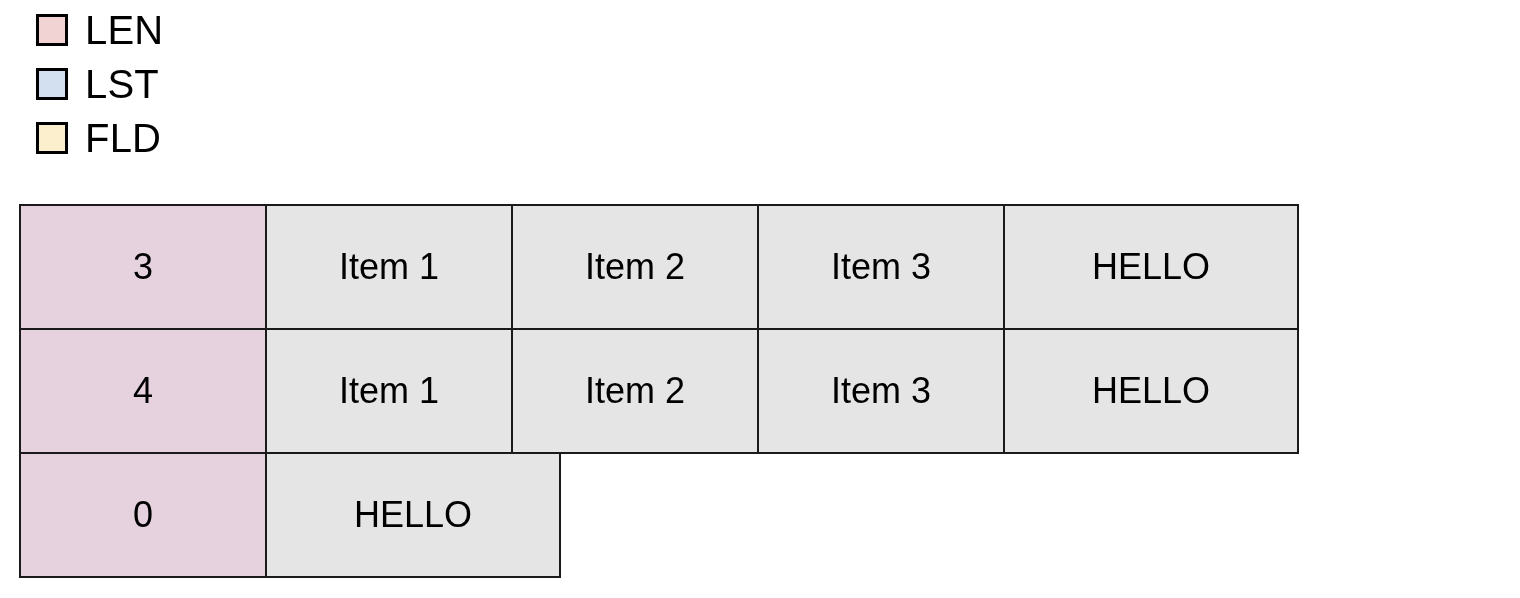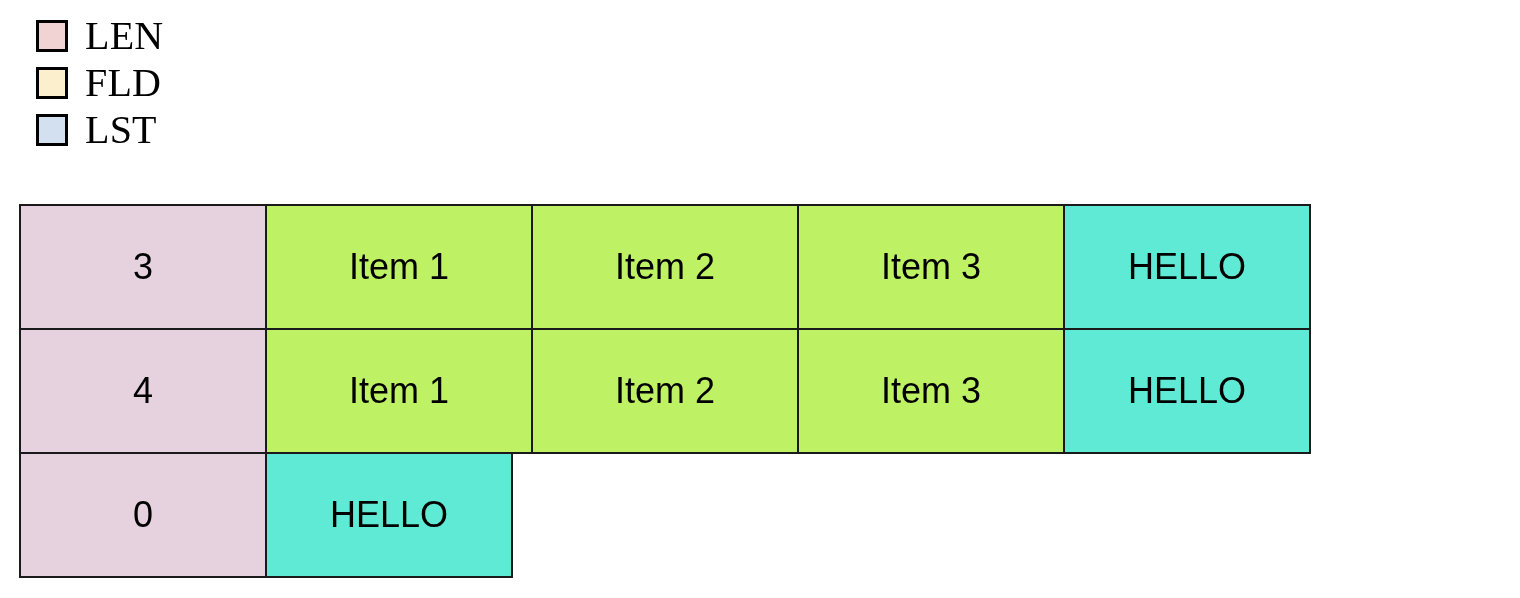--- a/index.html
+++ b/index.html
@@ -14,25 +14,24 @@
     font-family: "Liberation Sans", sans-serif;
     color: #000000;
     overflow: hidden;
     position: relative;
   }
 
   
   #legend {
     position: absolute;
     left: 36px;
-    top: 16px;
+    top: 10px;
     display: flex;
     flex-direction: column;
-    gap: 7px;
-    font-family: Liberation Serif, serif;
+    gap: 14px;
   }
   .legend-row {
     display: flex;
     align-items: center;
     height: 40px;
   }
   .legend-swatch {
     width: 32px;
     height: 32px;
     border: 3px solid #000000;
@@ -68,38 +67,38 @@
     justify-content: center;
     font-size: 36px;
     line-height: 1;
     white-space: nowrap;
     margin-left: -2px;
     flex: 0 0 auto;
   }
   .cell:first-child { margin-left: 0; }
 
   .cell.len { width: 248px; background: #e5d2de; }
-  .cell.lst { width: 268px; background: #bef264; }
-  .cell.fld { width: 248px; background: #5eead4; }
+  .cell.lst { width: 248px; background: #e5e5e5; }
+  .cell.fld { width: 296px; background: #e5e5e5; }
 </style>
 </head>
 <body>
 
 <div id="legend">
   <div class="legend-row">
     <span class="legend-swatch" style="background: rgb(242, 211, 211);"></span>
     <span class="legend-label">LEN</span>
   </div>
   <div class="legend-row">
+    <span class="legend-swatch" style="background: rgb(211, 224, 240);"></span>
+    <span class="legend-label">LST</span>
+  </div>
+  <div class="legend-row">
     <span class="legend-swatch" style="background: rgb(251, 239, 205);"></span>
     <span class="legend-label">FLD</span>
-  </div>
-  <div class="legend-row">
-    <span class="legend-swatch" style="background: rgb(211, 224, 240);"></span>
-    <span class="legend-label">LST</span>
   </div>
 </div>
 
 <div id="layout-table">
     <div class="layout-row">
       <div class="cell len">3</div>
       <div class="cell lst">Item 1</div>
       <div class="cell lst">Item 2</div>
       <div class="cell lst">Item 3</div>
       <div class="cell fld">HELLO</div>

